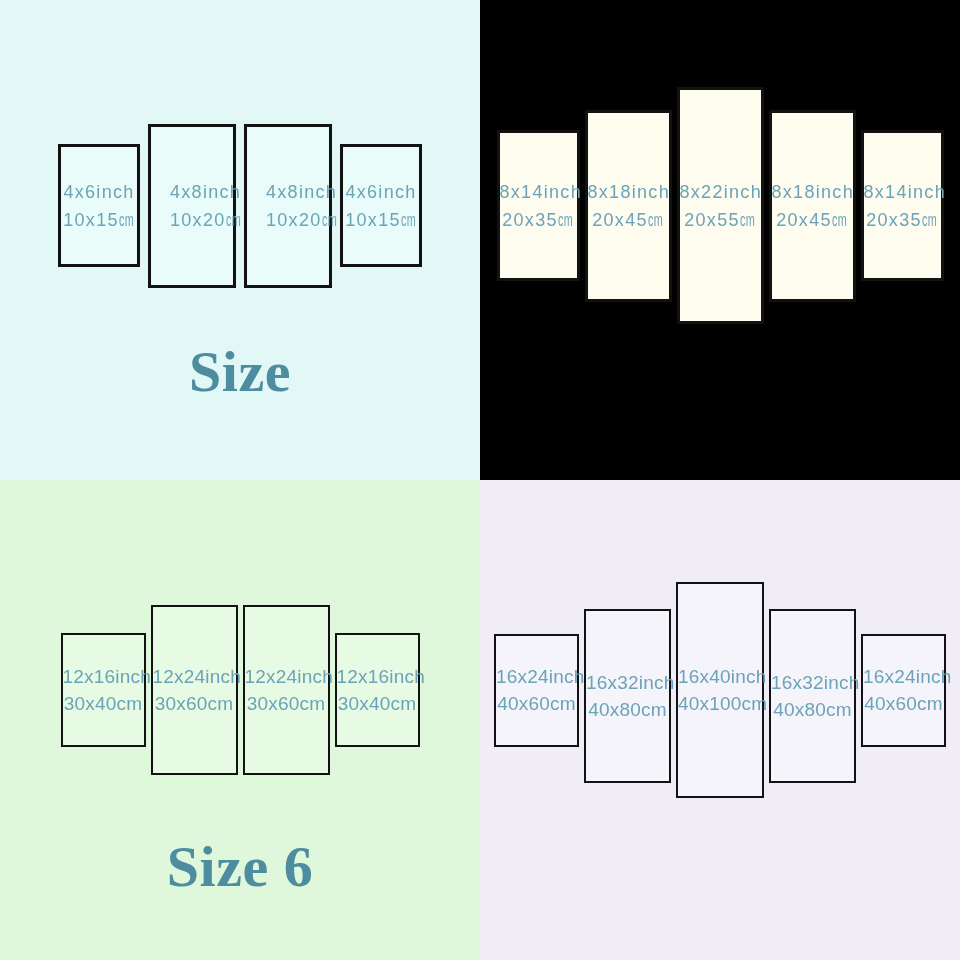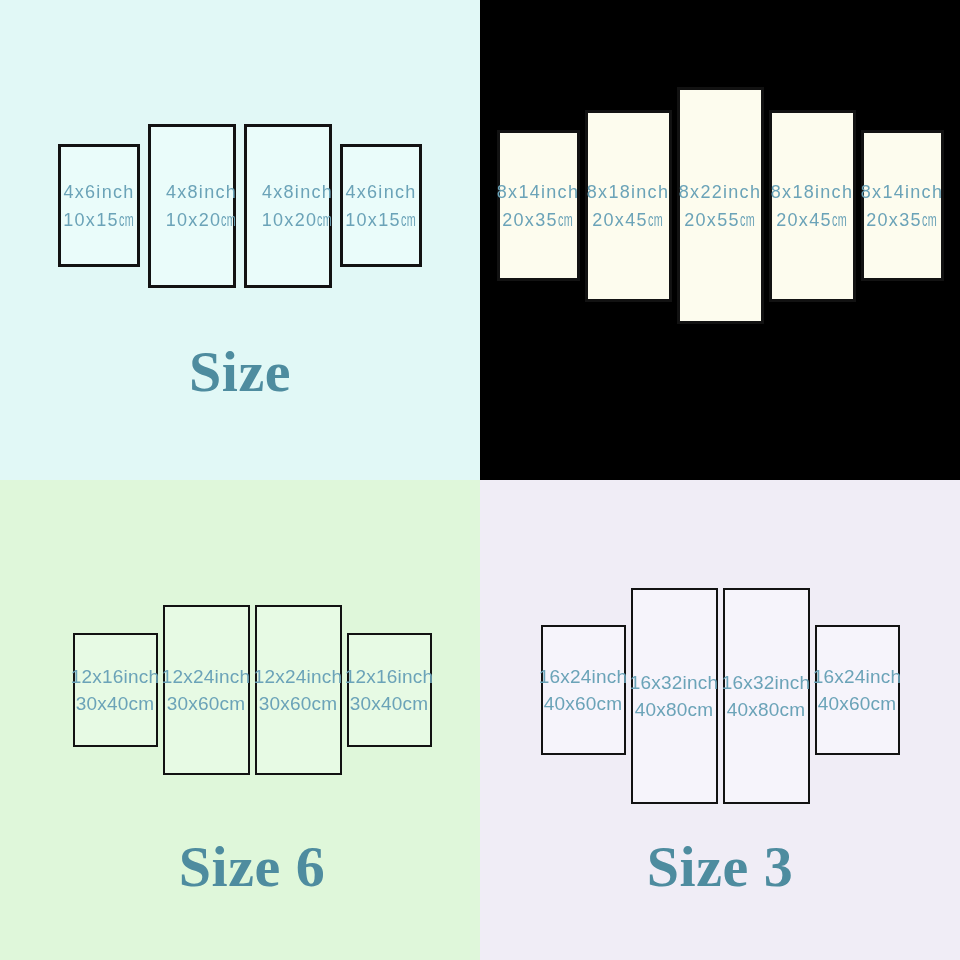--- a/index.html
+++ b/index.html
@@ -34,42 +34,41 @@
   }
   .q-top .panels { height: 411px; gap: 8px; }
   .q-bottom .panels { height: 420px; gap: 5px; }
   .q2 .panels { gap: 5px; }
   .panel {
     box-sizing: border-box;
     background: var(--panel-bg, #ffffff);
     border: var(--border-w, 2px) solid var(--border-color, #121212);
     display: flex;
     flex-direction: column;
-    align-items: center;
     justify-content: center;
     flex: 0 0 auto;
   }
   .q-top .panel { --border-w: 3px; }
   .q-bottom .panel { --border-w: 2px; }
 
   
   .q1 .panel.s { width: 82px; height: 123px; }
   .q1 .panel.m { width: 88px; height: 164px; padding-left: 19px; }
   .q1 .panel.l { width: 82px; height: 205px; }
 
   .q2 .panel.s { width: 83px; height: 151px; }
   .q2 .panel.m { width: 87px; height: 192px; }
   .q2 .panel.l { width: 87px; height: 237px; }
 
   .q3 .panel.s { width: 85px; height: 114px; }
   .q3 .panel.m { width: 87px; height: 170px; }
   .q3 .panel.l { width: 84px; height: 227px; }
 
-  .q4 .panel.s { width: 85px; height: 130px; }
-  .q4 .panel.m { width: 87px; height: 216px; margin-top: 12px; }
+  .q4 .panel.s { width: 85px; height: 113px; }
+  .q4 .panel.m { width: 87px; height: 174px; margin-top: 12px; }
   .q4 .panel.l { width: 88px; height: 216px; }
 
   .line {
     white-space: nowrap;
     color: var(--label-color, #6BA3B8);
     text-align: center;
   }
   .q-top .line {
     font-size: 18px;
     line-height: 28px;
@@ -145,21 +144,21 @@
         <div class="panel m">
           <div class="line">8x18inch</div>
           <div class="line"><span>20x45</span><span class="unit">cm</span></div>
         </div>
         <div class="panel s">
           <div class="line">8x14inch</div>
           <div class="line"><span>20x35</span><span class="unit">cm</span></div>
         </div>
       </div>
   </section>
-  <section class="quadrant q3 q-bottom" style="background: rgb(223, 247, 218); padding-left: 24px; --panel-bg: #E7FAE4;">
+  <section class="quadrant q3 q-bottom" style="background: rgb(223, 247, 218); --panel-bg: #E7FAE4;">
     <div class="panels">
         <div class="panel s">
           <div class="line">12x16inch</div>
           <div class="line"><span>30x40</span><span class="unit">cm</span></div>
         </div>
         <div class="panel m">
           <div class="line">12x24inch</div>
           <div class="line"><span>30x60</span><span class="unit">cm</span></div>
         </div>
         <div class="panel m">
@@ -176,24 +175,27 @@
   <section class="quadrant q4 q-bottom" style="background: rgb(240, 237, 246); --panel-bg: #F6F4FB;">
     <div class="panels">
         <div class="panel s">
           <div class="line">16x24inch</div>
           <div class="line"><span>40x60</span><span class="unit">cm</span></div>
         </div>
         <div class="panel m">
           <div class="line">16x32inch</div>
           <div class="line"><span>40x80</span><span class="unit">cm</span></div>
         </div>
+        <div class="panel l">
+          <div class="line">16x40inch</div>
+          <div class="line"><span>40x100</span><span class="unit">cm</span></div>
+        </div>
         <div class="panel m">
           <div class="line">16x32inch</div>
           <div class="line"><span>40x80</span><span class="unit">cm</span></div>
         </div>
         <div class="panel s">
           <div class="line">16x24inch</div>
           <div class="line"><span>40x60</span><span class="unit">cm</span></div>
         </div>
       </div>
-    <div class="title">Size 3</div>
   </section>
 </div>
 
 </body></html>

